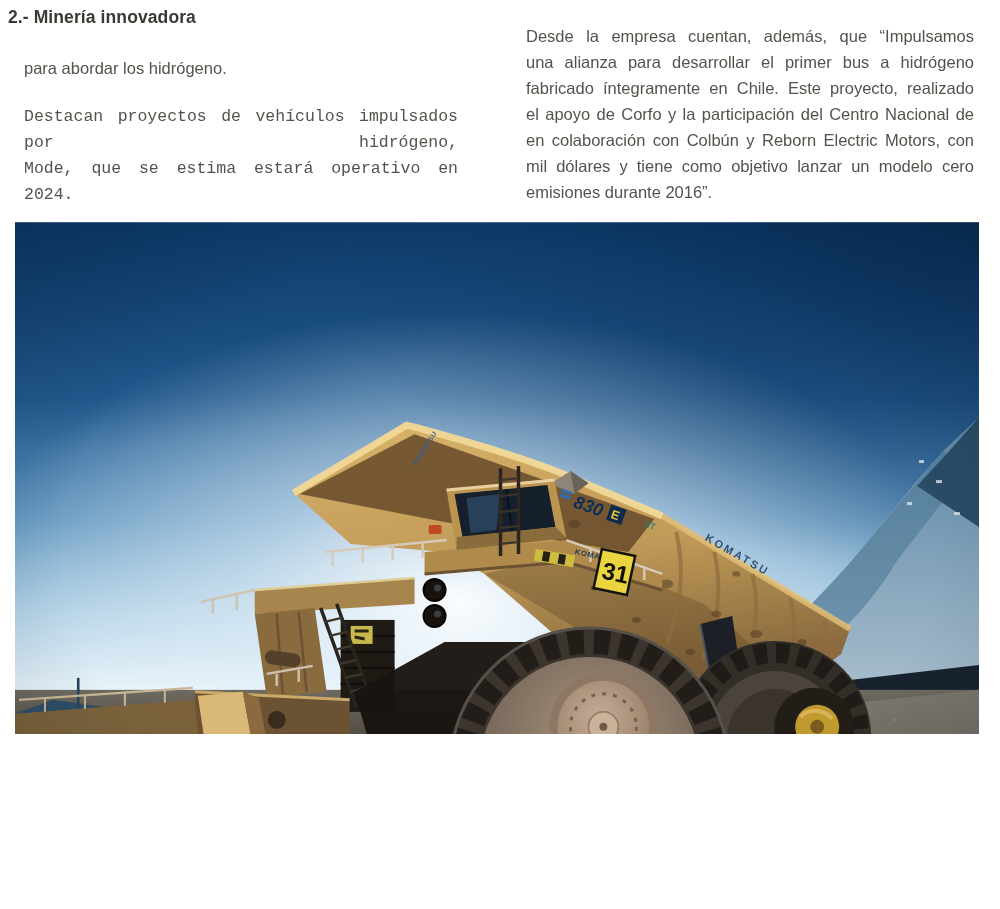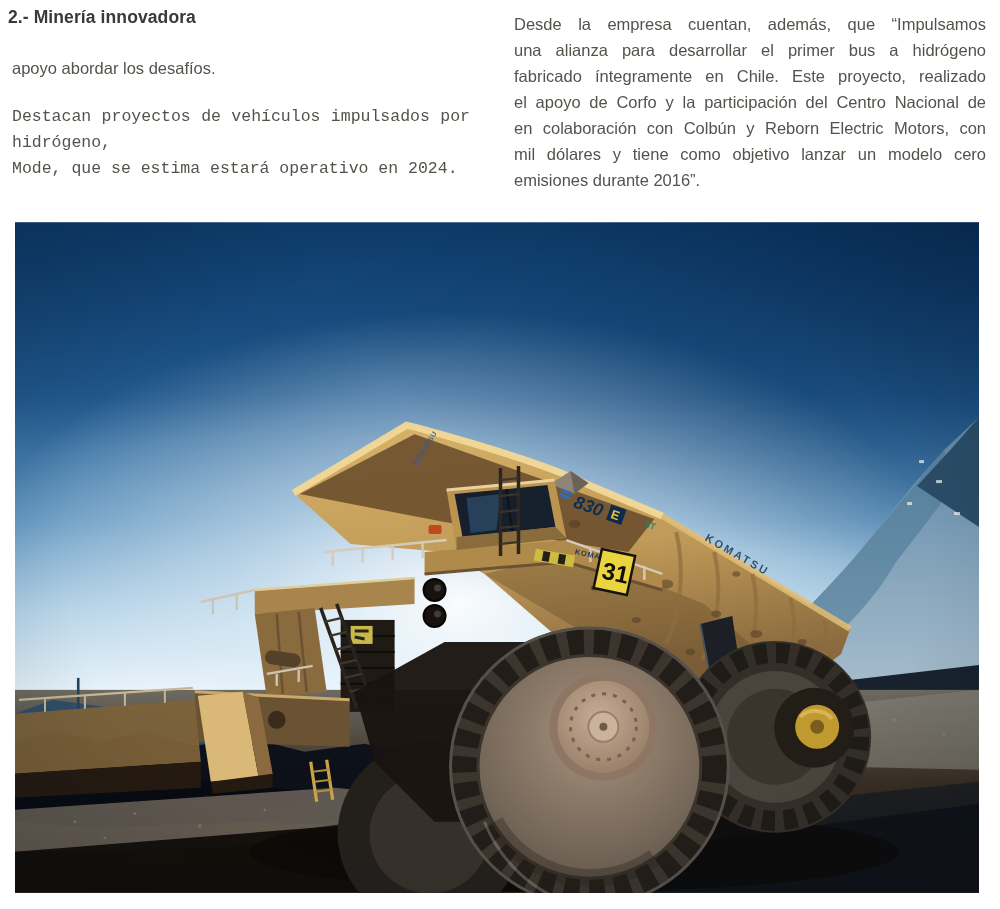--- a/index.html
+++ b/index.html
@@ -1,41 +1,41 @@
 <!DOCTYPE html>
 <html><head>
 <meta charset="utf-8">
 <style>
   html,body{margin:0;padding:0;background:#ffffff;}
-  .page{position:relative;width:1000px;height:909px;background:#ffffff;overflow:hidden;
+  .page{position:relative;width:1000px;height:734px;background:#ffffff;overflow:hidden;
         font-family:"Liberation Sans",sans-serif;}
   .cols{position:absolute;left:0;top:0;width:1000px;display:flex;}
   .col{color:#55524c;font-size:16.5px;line-height:26px;}
   .col.left{width:466px;margin-left:8px;padding-top:7px;}
   .col.right{width:480px;margin-left:36px;padding-top:7px;}
   .col h2{margin:0;font-size:17.5px;line-height:21px;font-weight:bold;color:#3c3834;letter-spacing:.1px;}
-  .para{margin:4px;}
+  .para{margin:16px;}
   .para.p1{margin-top:27px;}
   .para.p2{margin-top:23px;font-family:Liberation Mono, monospace;}
   .jline{display:block;text-align:justify;text-align-last:justify;white-space:normal;}
   .jline.last{text-align:justify;text-align-last:left;}
   figure.photo{position:absolute;left:15px;top:222px;width:964px;height:671px;margin:0;}
   figure.photo svg{display:block;}
   svg text{font-family:"Liberation Sans",sans-serif;}
 </style>
 </head>
 <body>
 
 <div class="page">
 
   <div class="cols">
     <div class="col left">
       <h2>2.- Minería innovadora</h2>
       <p class="para p1">
-        <span class="jline last">apoyo abordar los desafíos.</span>
+        <span class="jline last">para abordar los hidrógeno.</span>
       </p>
       <p class="para p2">
         <span class="jline">Destacan proyectos de vehículos impulsados por hidrógeno,</span>
         <span class="jline last">Mode, que se estima estará operativo en 2024.</span>
       </p>
     </div>
     <div class="col right">
       <p class="para">
         <span class="jline">Desde la empresa cuentan, además, que “Impulsamos</span>
         <span class="jline">una alianza para desarrollar el primer bus a hidrógeno</span>

